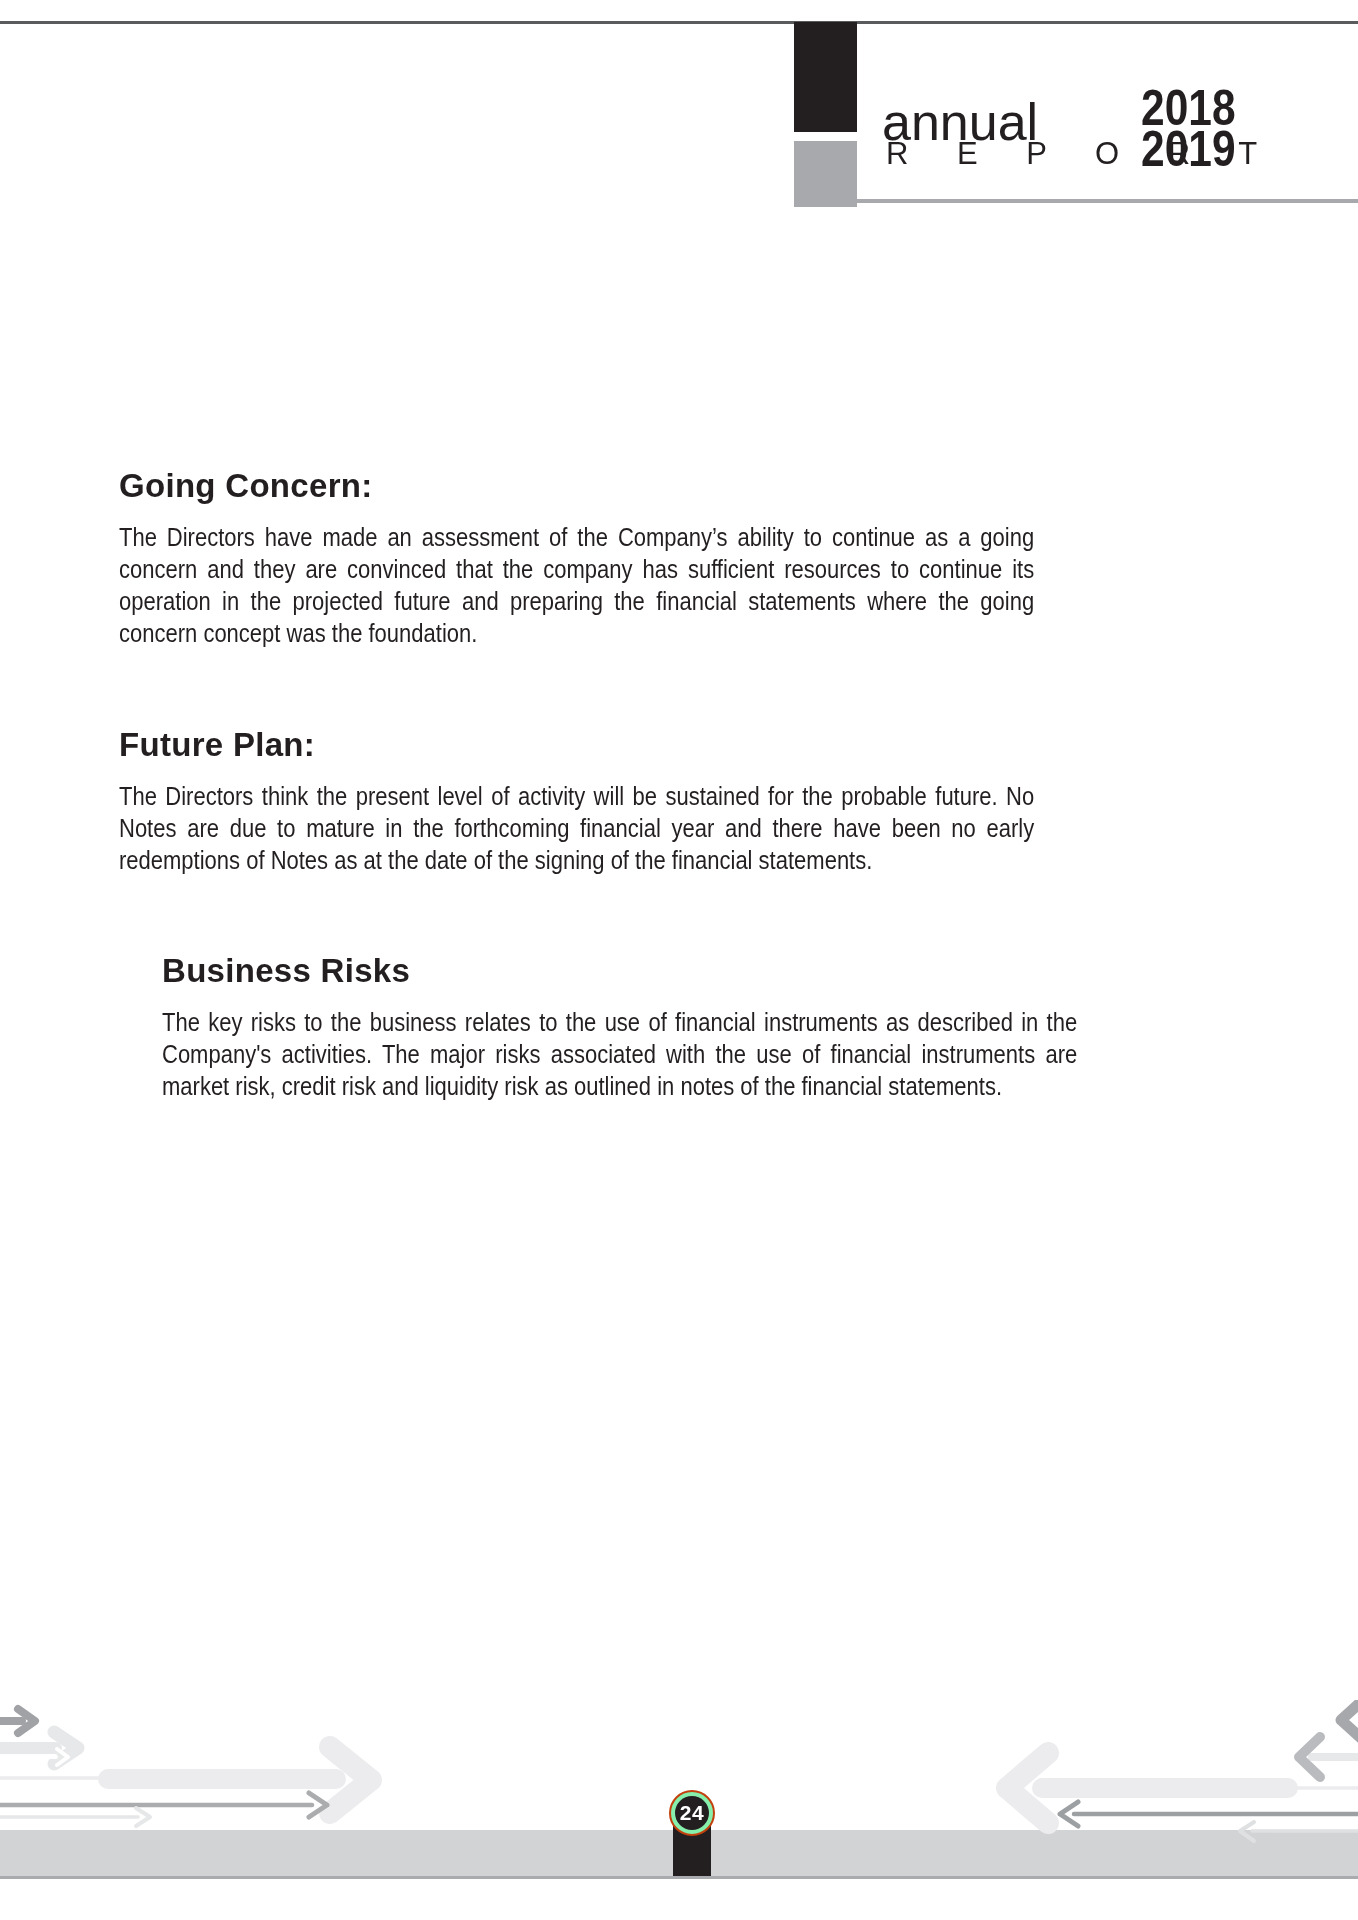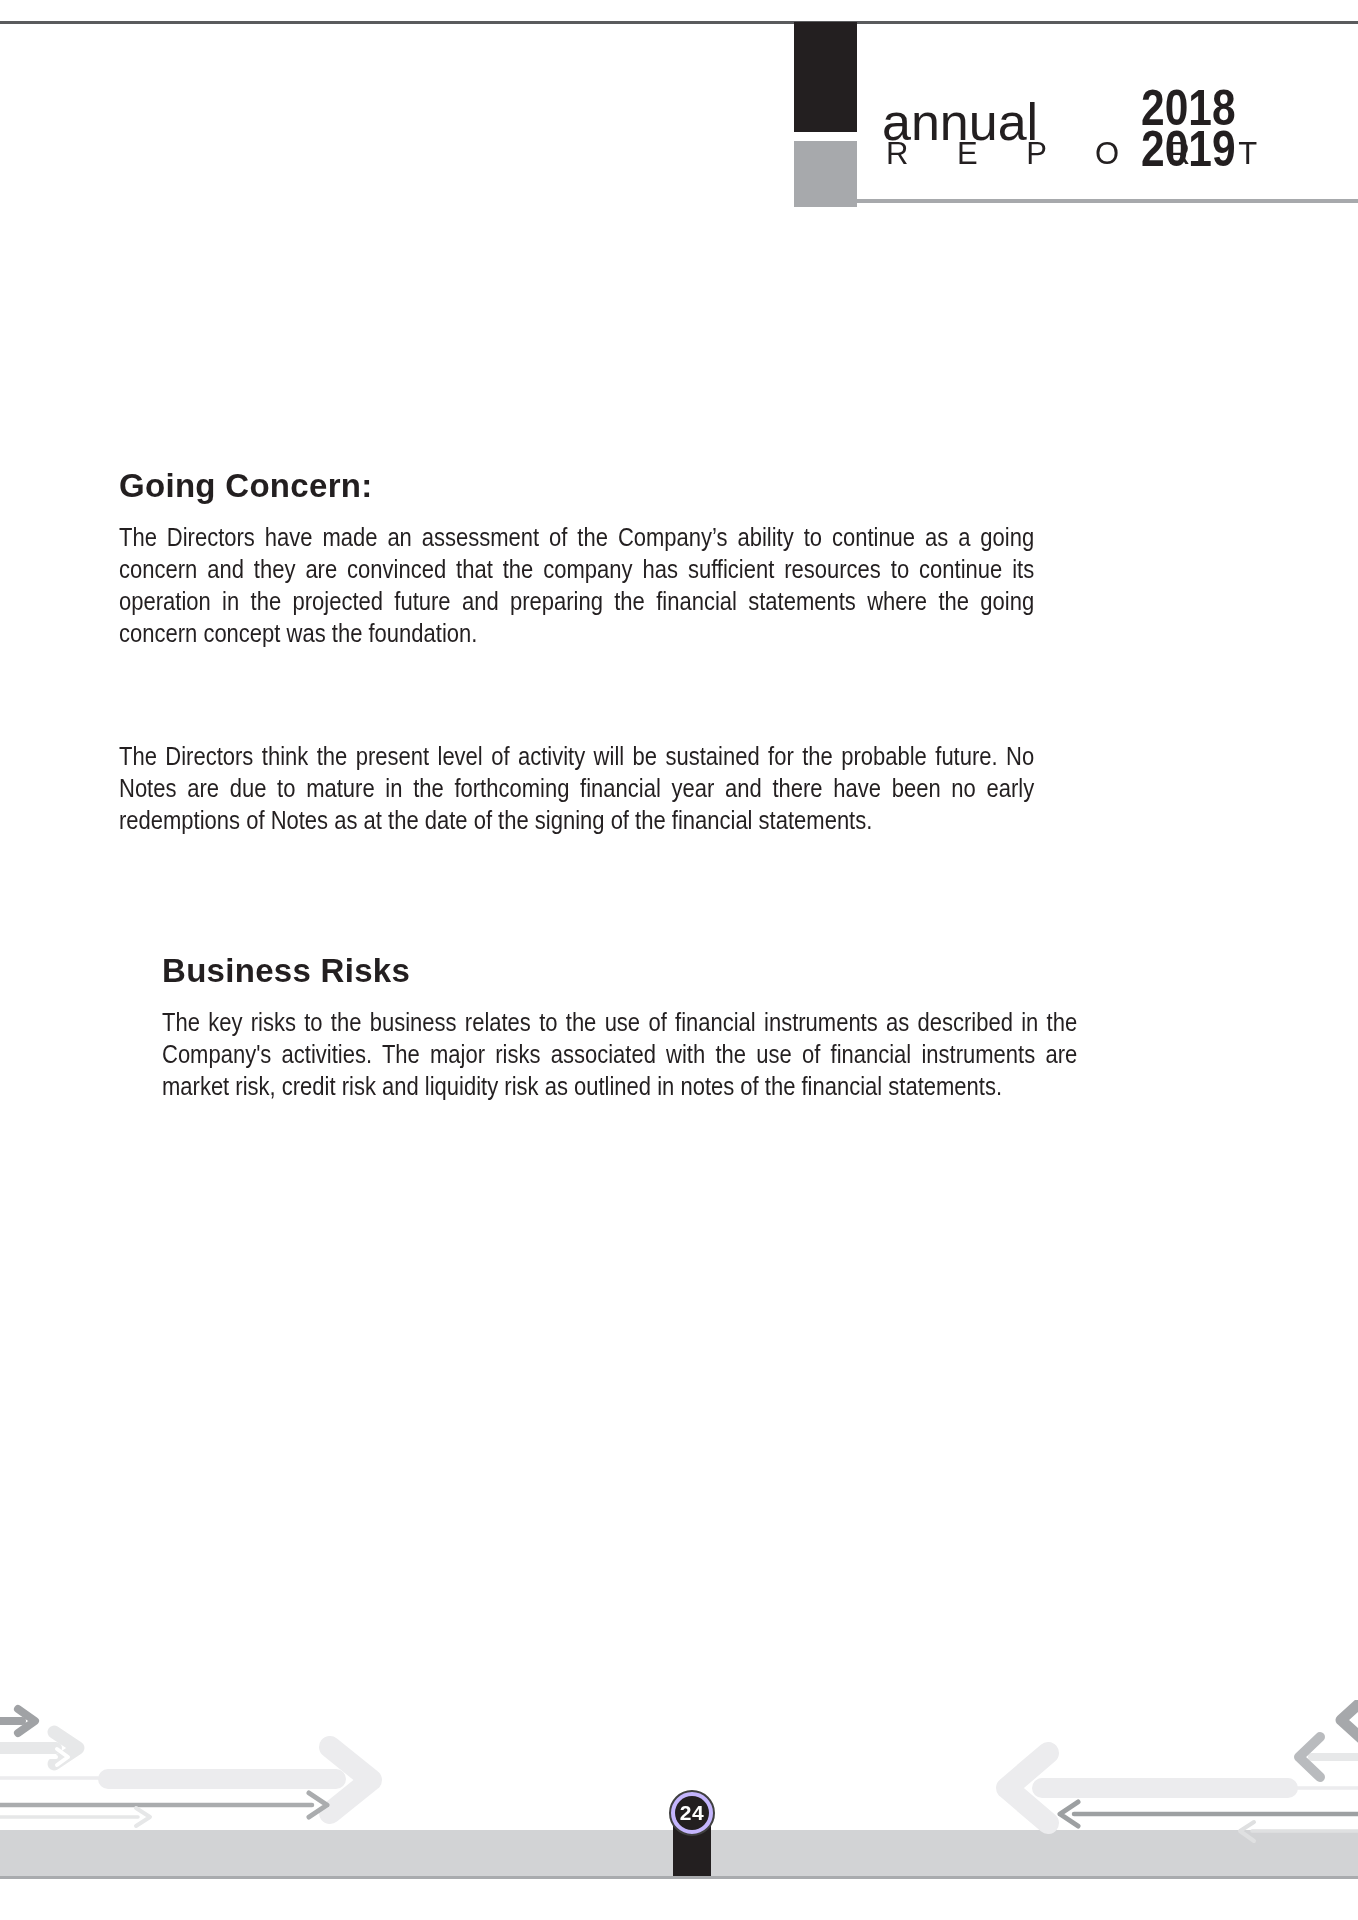--- a/index.html
+++ b/index.html
@@ -51,21 +51,21 @@
   .sec-2{top:725px;}
   .sec-3{top:951px;margin-left:43px;}
   .sec-4{top:1191px;}
   
   .footer-band{position:absolute;left:0;top:1830px;width:1358px;height:46px;background:#d2d3d5;}
   .footer-band-rule{position:absolute;left:0;top:1876px;width:1358px;height:3px;background:#a9abae;}
   .footer-arrows{position:absolute;left:0;top:1700px;width:1358px;height:180px;}
   .page-black-tab{position:absolute;left:673px;top:1812px;width:38px;height:64px;background:#231f20;}
   .page-badge{
     position:absolute;left:669px;top:1790px;width:46px;height:46px;
-    background:#c4b5fd;border:2px solid #404040;border-radius:50%;
+    background:#86efac;border:2px solid #c2410c;border-radius:50%;
     box-sizing:border-box;
   }
   .page-badge-inner{
     position:absolute;left:4px;top:4px;width:34px;height:34px;
     background:#231f20;border-radius:50%;
     display:flex;align-items:center;justify-content:center;
   }
   .page-badge-inner span{
     color:#ffffff;font-size:21px;font-weight:700;letter-spacing:0.5px;
   }
@@ -85,20 +85,21 @@
     <div>2018</div>
     <div>2019</div>
   </div>
 
   <div class="section sec-1">
     <h2>Going Concern:</h2>
     <p>The Directors have made an assessment of the Company’s ability to continue as a going concern and they are convinced that the company has sufficient resources to continue its operation in the projected future and preparing the financial statements where the going concern concept was the foundation.</p>
   </div>
 
   <div class="section sec-2">
+    <h2>Future Plan:</h2>
     <p>The Directors think the present level of activity will be sustained for the probable future. No Notes are due to mature in the forthcoming financial year and there have been no early redemptions of Notes as at the date of the signing of the financial statements.</p>
   </div>
 
   <div class="section sec-3">
     <h2>Business Risks</h2>
     <p>The key risks to the business relates to the use of financial instruments as described in the Company's activities. The major risks associated with the use of financial instruments are market risk, credit risk and liquidity risk as outlined in notes of the financial statements.</p>
   </div>
 
 
   <div class="footer-band"></div>

